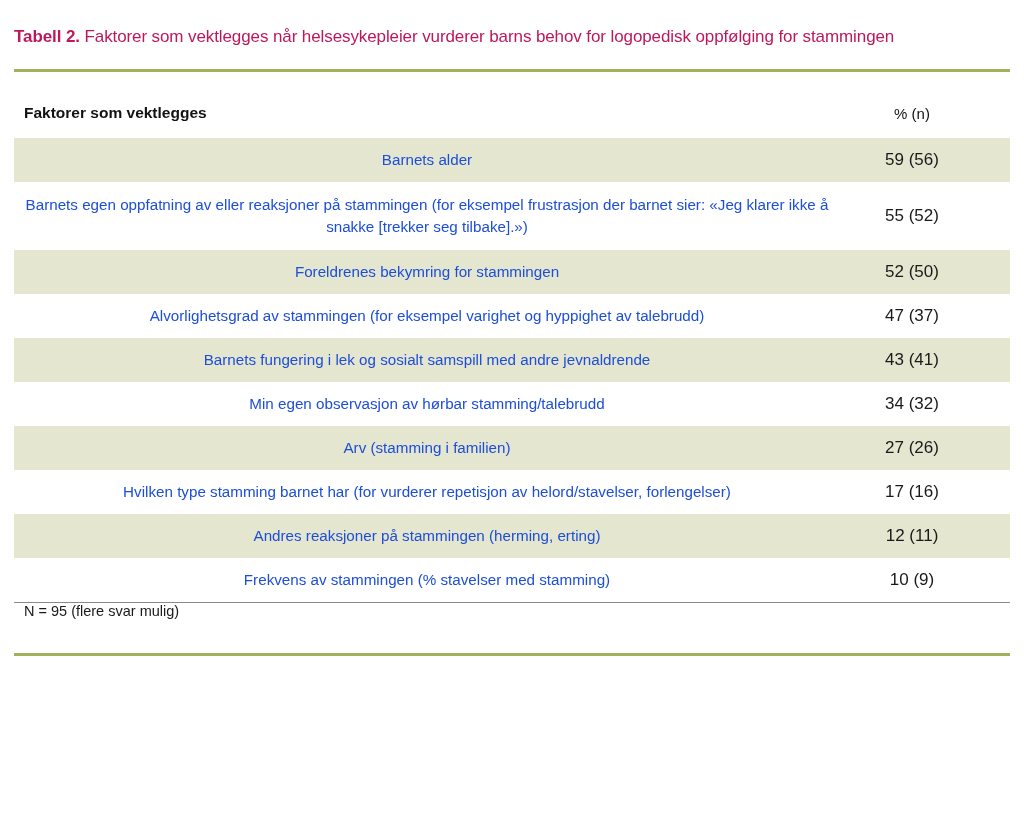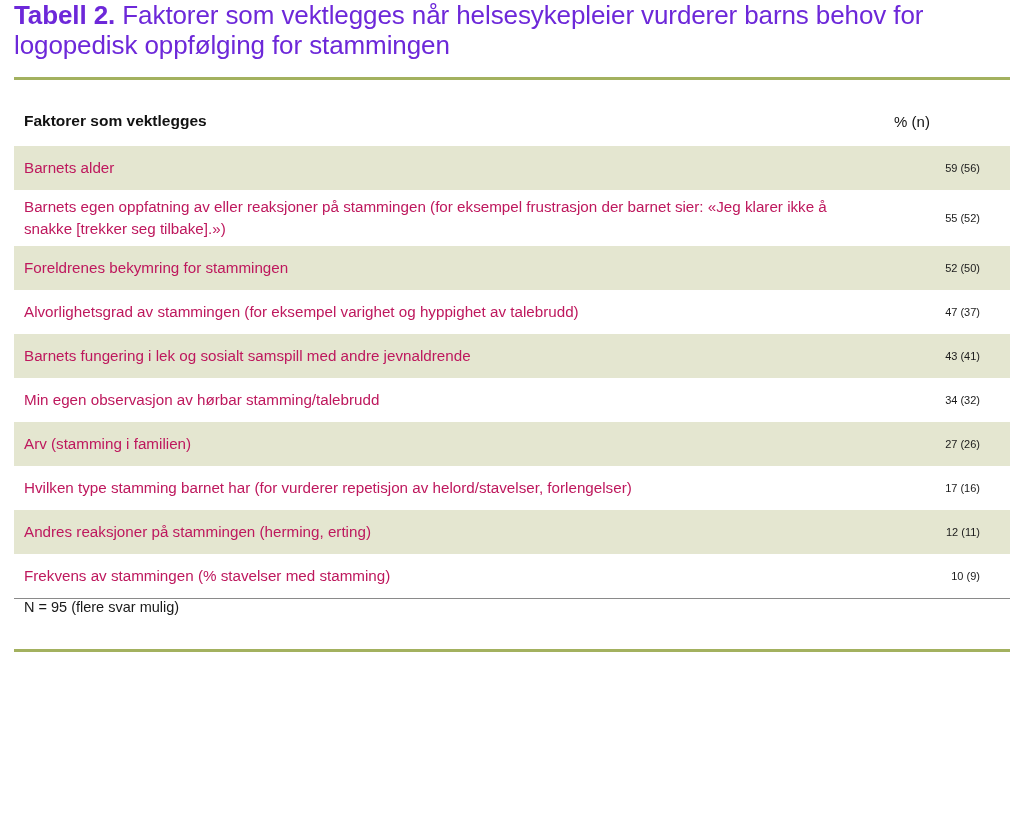--- a/index.html
+++ b/index.html
@@ -18,24 +18,25 @@
   .page {
     position: relative;
     width: 1024px;
     height: 822px;
     box-sizing: border-box;
     padding: 0 14px;
   }
 
   
   .caption {
-    font-size: 26px;
+    padding-top: 22px;
+    font-size: 17px;
     line-height: 30px;
     letter-spacing: -0.1px;
-    color: #6d28d9;
+    color: #be185d;
     max-width: 992px;
   }
   .caption .lbl {
     font-weight: bold;
   }
   .caption .txt {
     font-weight: normal;
   }
 
   
@@ -88,36 +89,36 @@
     padding-right: 30px;
   }
 
   tbody tr {
     height: 44px;
   }
   tbody tr.shaded {
     background: #e4e6d0;
   }
   tbody td.t-factor {
-    text-align: left;
+    text-align: center;
     padding-left: 10px;
     padding-right: 14px;
     font-size: 15.2px;
     line-height: 22px;
-    color: #be185d;
+    color: #1d4ed8;
   }
   tbody td.t-pct {
-    text-align: right;
-    font-size: 11px;
+    text-align: center;
+    font-size: 17px;
     color: #1a1a1a;
     padding-right: 30px;
     white-space: nowrap;
   }
   tbody tr.two-line {
-    height: 56px;
+    height: 68px;
   }
 
   
   .footnote {
     width: 996px;
     height: 50px;
     display: flex;
     align-items: flex-start;
     font-size: 14.5px;
     color: #1a1a1a;

